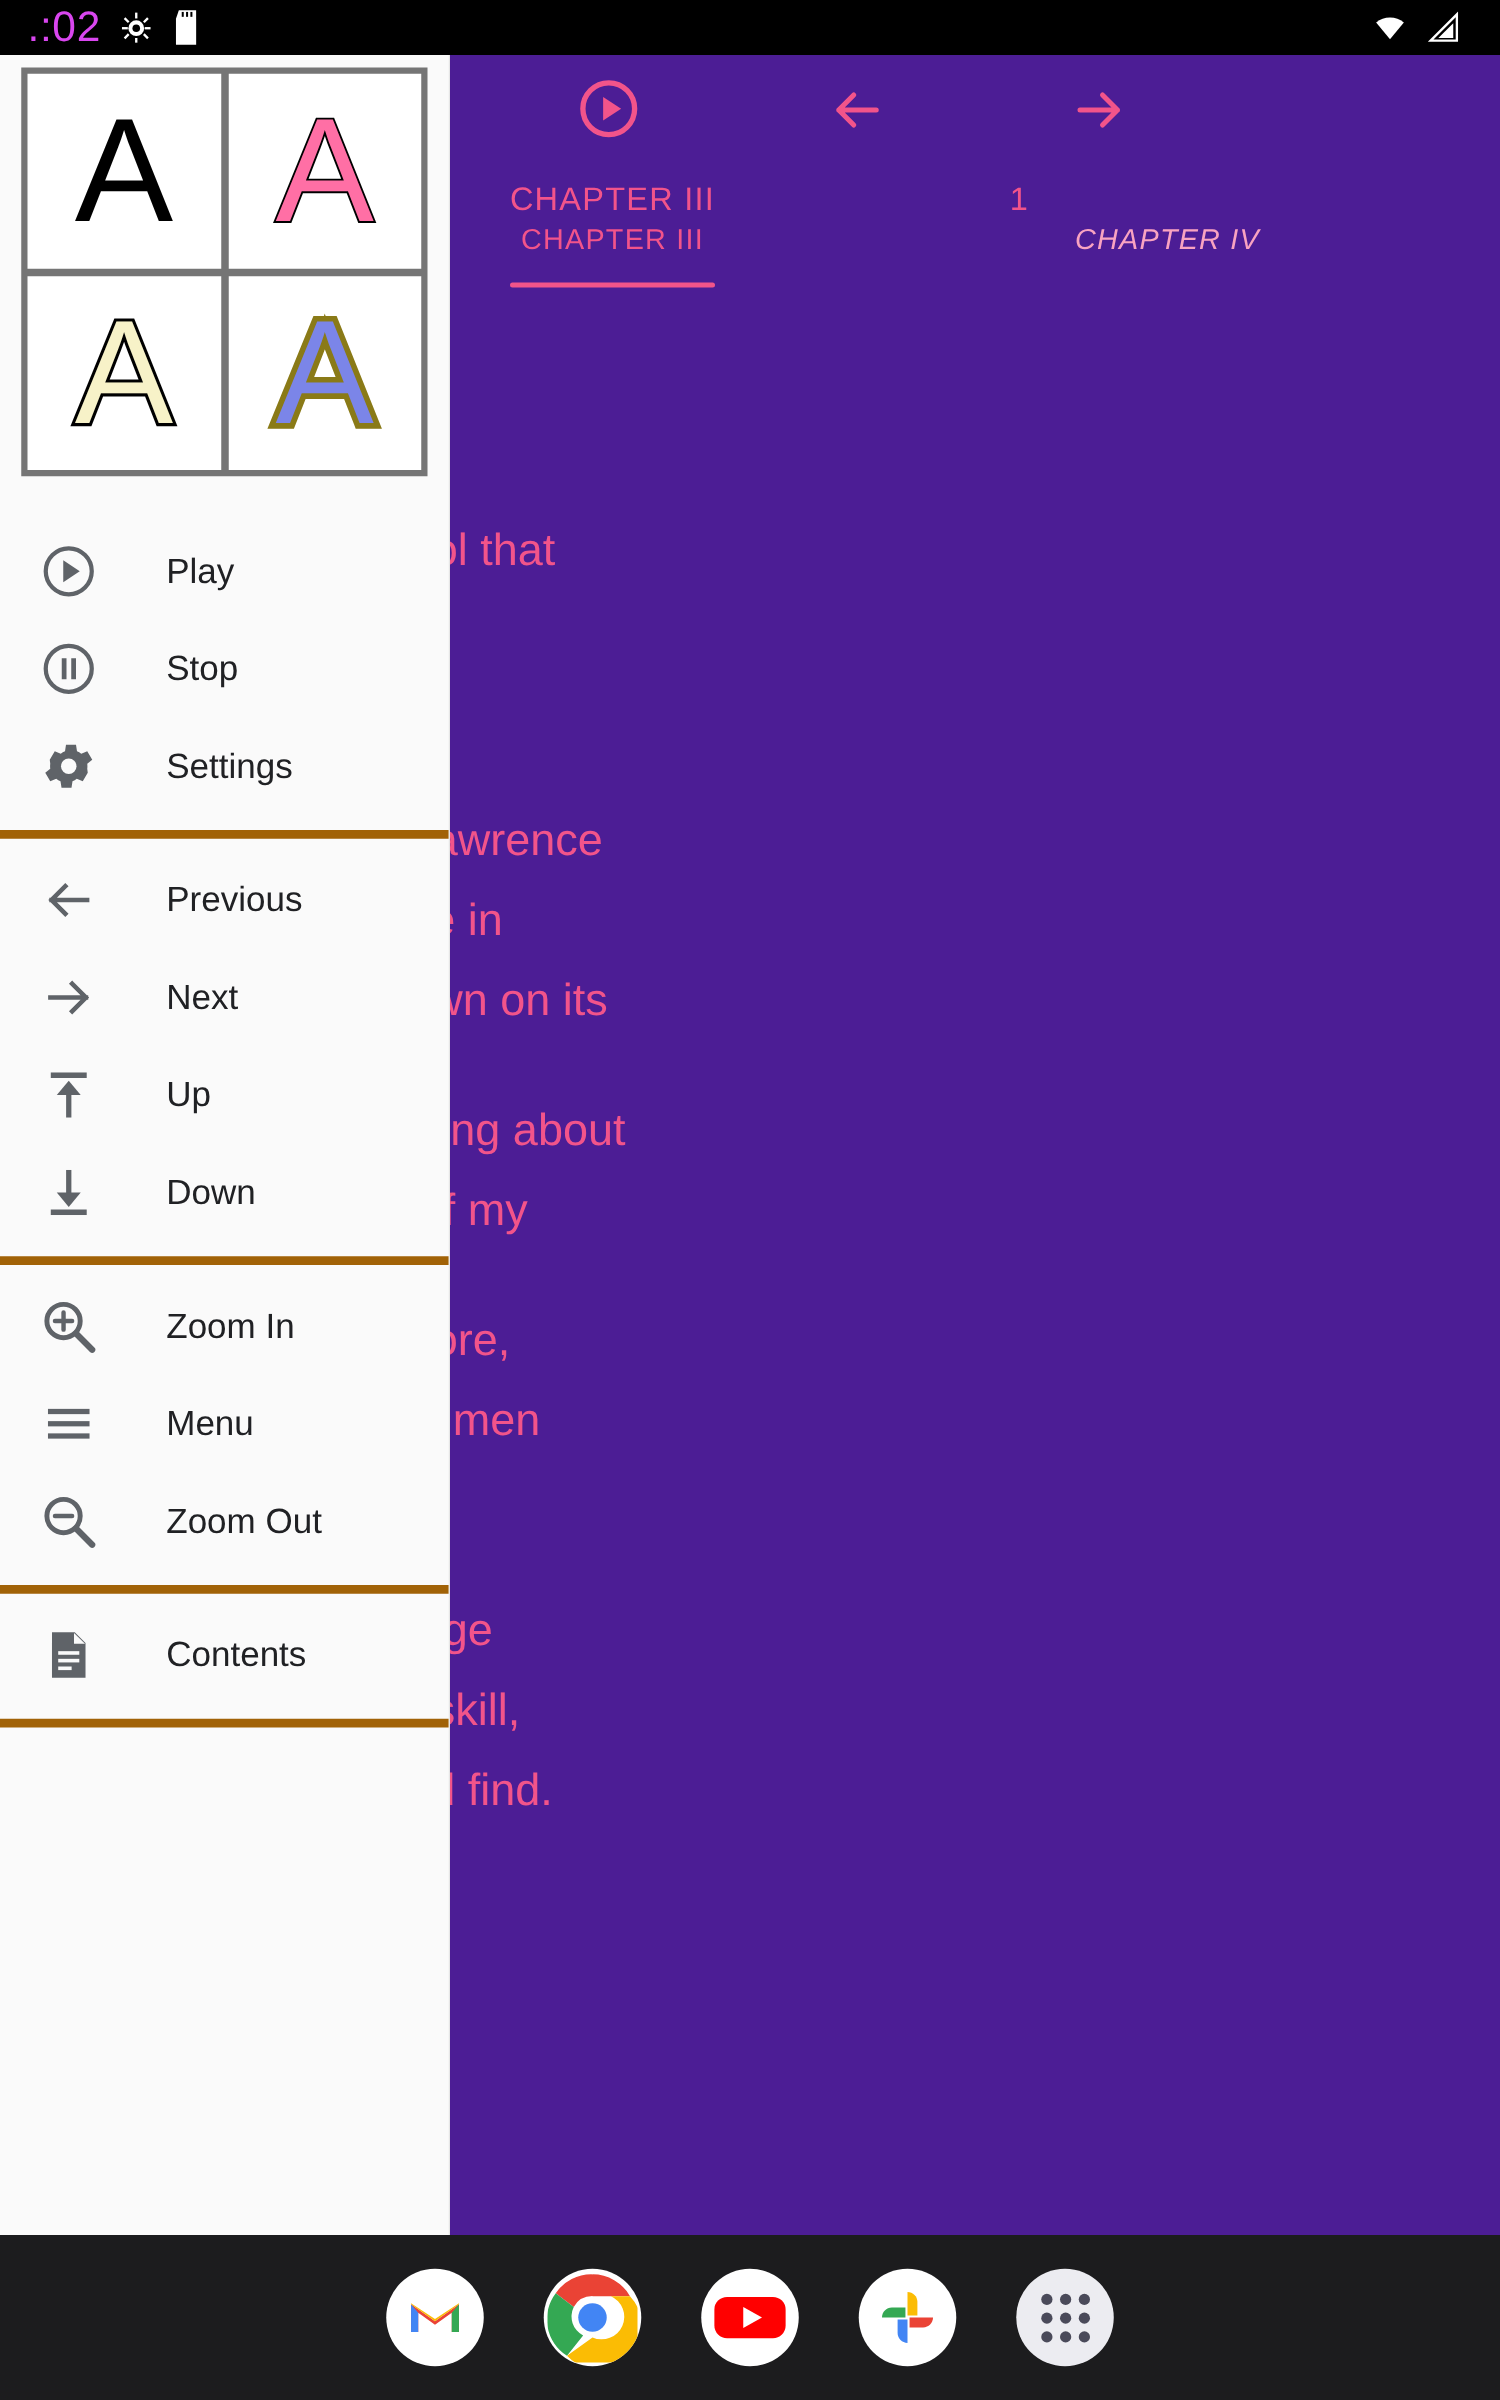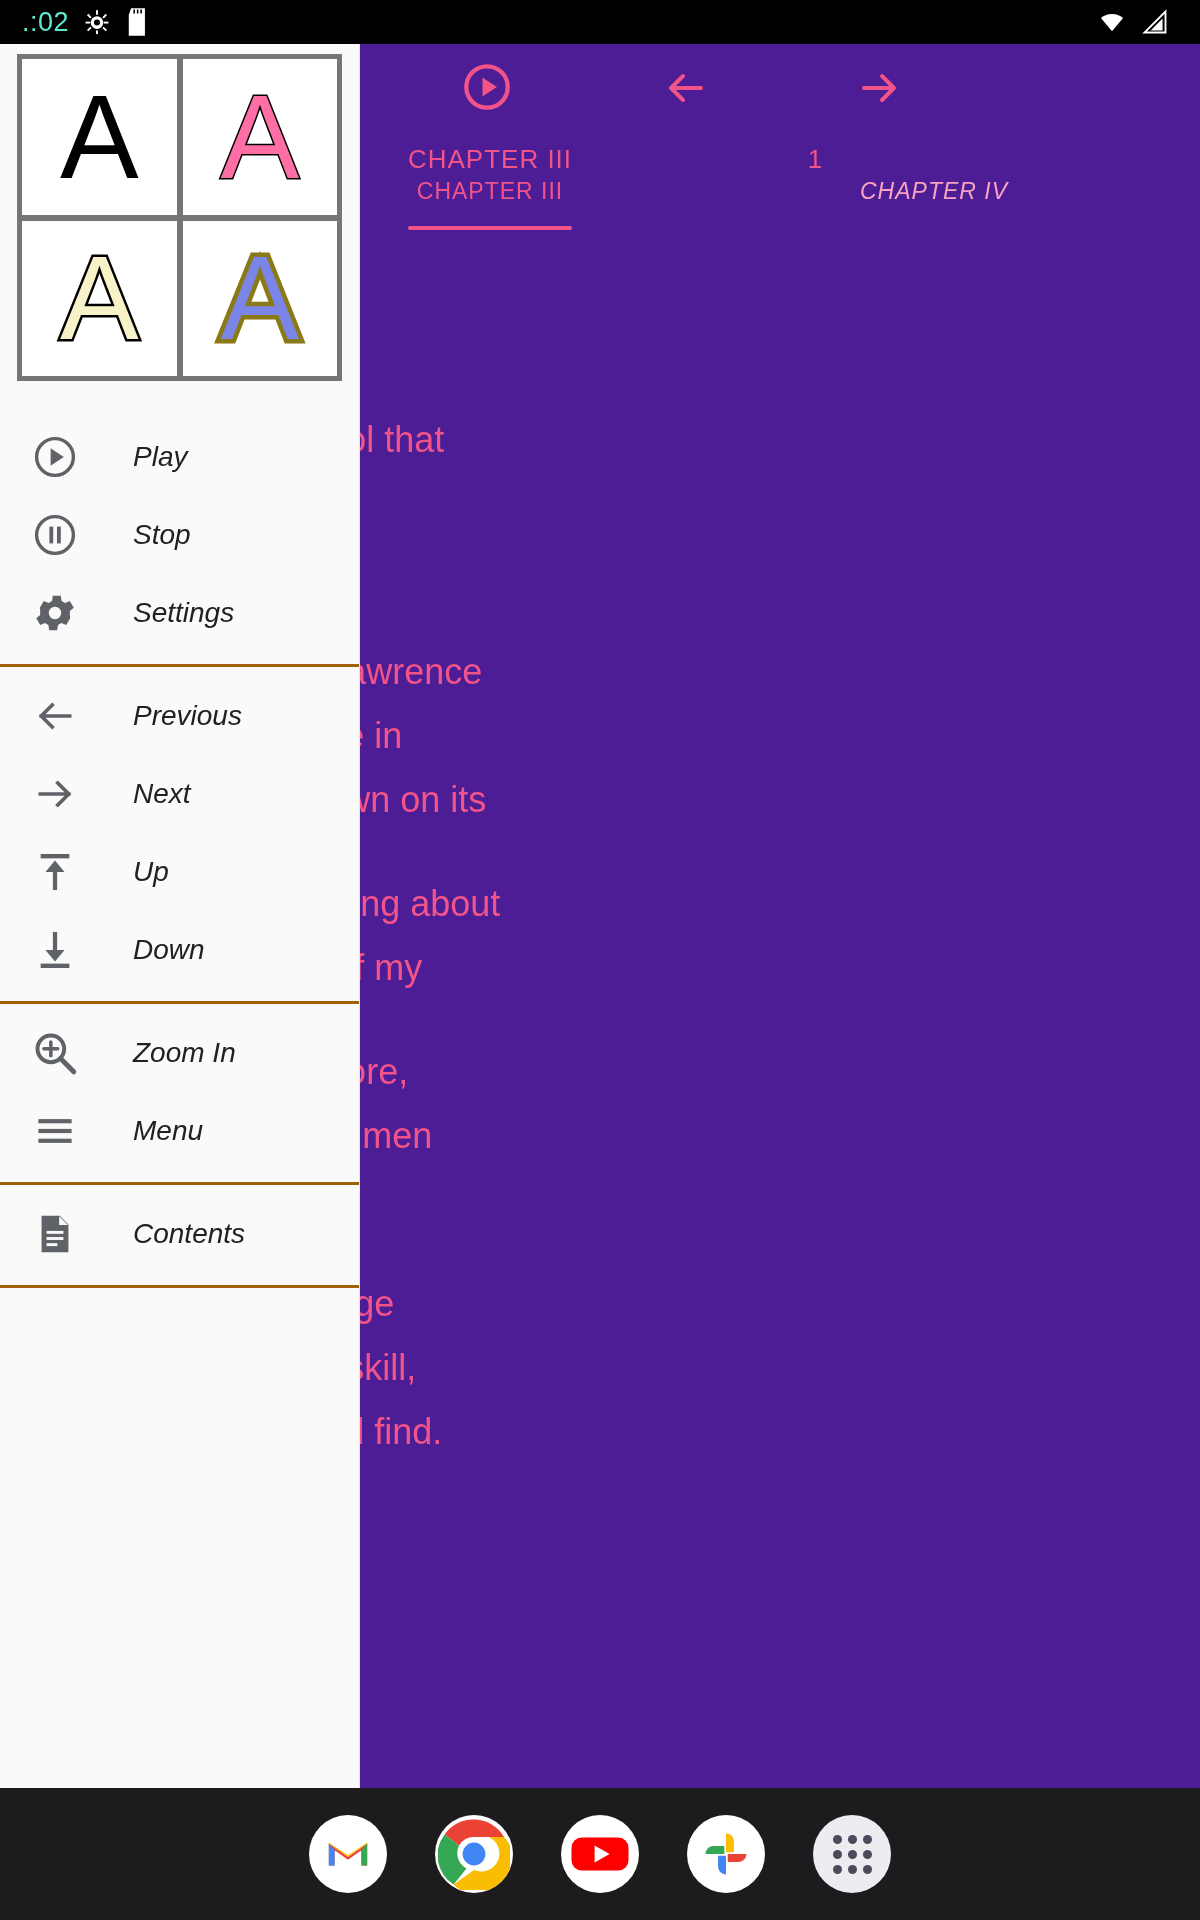--- a/index.html
+++ b/index.html
@@ -20,21 +20,21 @@
   .statusbar {
     position: absolute; top: 0; left: 0;
     width: 1200px; height: 44px;
     background: #000000;
     display: flex; align-items: center;
     padding: 0 22px;
     z-index: 60;
   }
   .sb-left { display: flex; align-items: center; gap: 14px; }
   .sb-clock {
-    color: #5eead4; font-size: 27px; letter-spacing: 0.5px;
+    color: #d946ef; font-size: 34px; letter-spacing: 0.5px;
     font-family: "Liberation Sans", sans-serif;
   }
   .sb-right { margin-left: auto; display: flex; align-items: center; gap: 12px; padding-right: 8px;}
 
   
   .reader {
     position: absolute; top: 44px; left: 0;
     width: 1200px; height: 1744px;
     background: #4c1d95;
   }
@@ -115,21 +115,21 @@
     line-height: 1;
     font-family: "Liberation Sans", sans-serif;
     font-weight: 400;
     user-select: none;
   }
   .cell-a { color: #000000; }
   .cell-b { color: #ff6fa5; -webkit-text-stroke: 3px #000000; paint-order: stroke fill; }
   .cell-c { color: #f7f2c8; -webkit-text-stroke: 5px #000000; paint-order: stroke fill; }
   .cell-d { color: #7b85e8; -webkit-text-stroke: 9px #8a7a17; paint-order: stroke fill; }
 
-  .drawer-section { border-bottom: 3px solid #a16207; padding: 10px 0 12px 0; font-style: italic; }
+  .drawer-section { border-bottom: 7px solid #a16207; padding: 10px 0 12px 0; }
   .drawer-section.first { margin-top: 352px; border-top: none; padding-top: 22px; }
 
   .menu-item {
     display: flex; align-items: center;
     height: 78px;
     padding-left: 28px;
     cursor: pointer;
   }
   .menu-icon {
     width: 54px; height: 54px;
@@ -324,20 +324,30 @@
           </div>
           <div class="menu-item">
             <span class="menu-icon">
               <svg width="50" height="42" viewBox="0 0 24 24">
                 <rect x="2.5" y="5.2" width="19" height="2.4" fill="#5f6368"></rect>
                 <rect x="2.5" y="10.8" width="19" height="2.4" fill="#5f6368"></rect>
                 <rect x="2.5" y="16.4" width="19" height="2.4" fill="#5f6368"></rect>
               </svg>
             </span>
             <span class="menu-label">Menu</span>
+          </div>
+          <div class="menu-item">
+            <span class="menu-icon">
+              <svg width="50" height="50" viewBox="0 0 24 24">
+                <circle cx="10" cy="10" r="6.4" fill="none" stroke="#5f6368" stroke-width="1.9"></circle>
+                <path d="M14.8 14.8 L21 21" stroke="#5f6368" stroke-width="2.4" stroke-linecap="round"></path>
+                <path d="M6.7 10 H13.3" stroke="#5f6368" stroke-width="1.7" stroke-linecap="round"></path>
+              </svg>
+            </span>
+            <span class="menu-label">Zoom Out</span>
           </div>
         </div>
         <div class="drawer-section">
           <div class="menu-item">
             <span class="menu-icon">
               <svg width="46" height="50" viewBox="0 0 24 24">
                 <path d="M5 2.5 H14.5 L19 7 V21.5 H5 Z" fill="#5f6368"></path>
                 <path d="M14.2 2.8 V7.3 H18.8" fill="#fafafa"></path>
                 <rect x="7.6" y="10.4" width="8.8" height="1.5" fill="#fafafa"></rect>
                 <rect x="7.6" y="13.6" width="8.8" height="1.5" fill="#fafafa"></rect>

